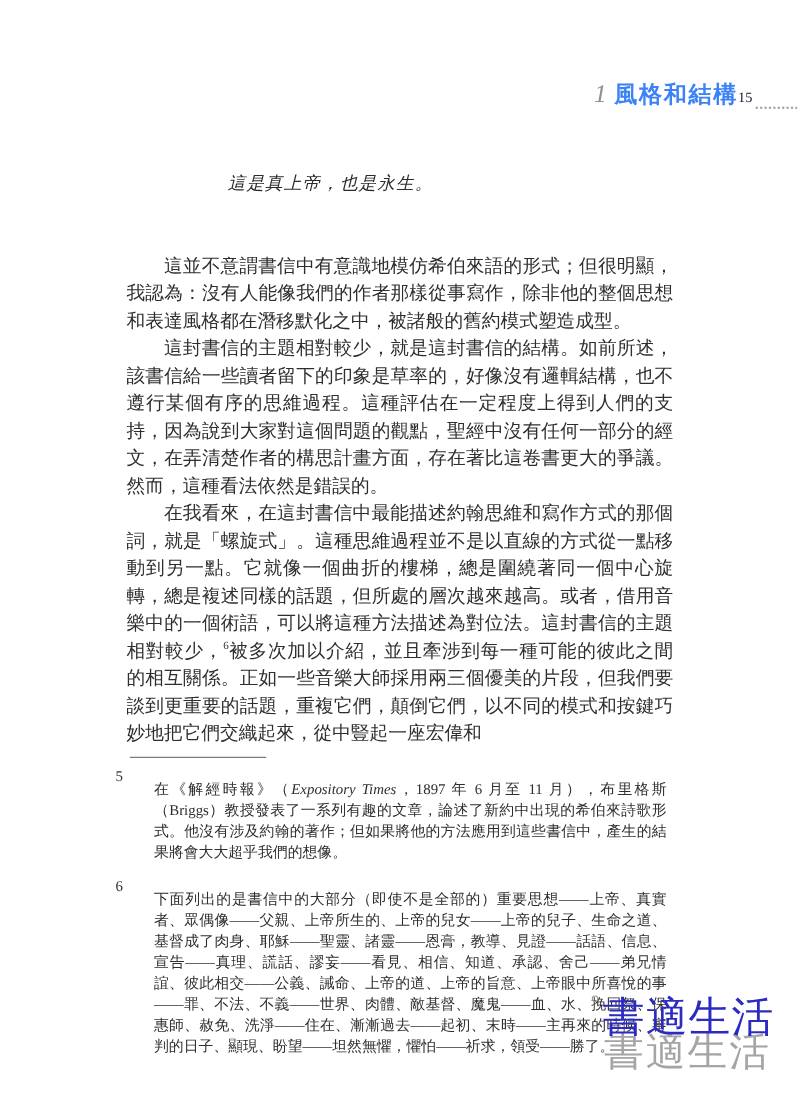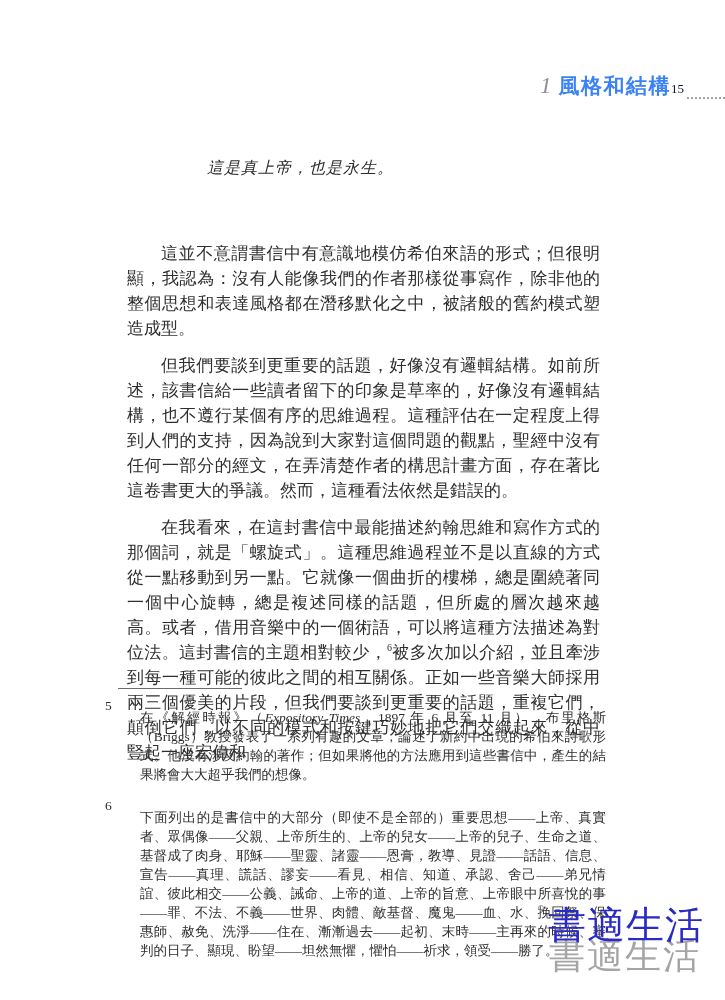--- a/index.html
+++ b/index.html
@@ -34,21 +34,21 @@
     font-size:16px;font-style:italic;line-height:31px;
     color:#2b2b2b;letter-spacing:1px;margin-left:24px;
   }
   .quote sup{font-size:10px;font-style:normal;}
   
   .body-text{
     position:absolute;left:115px;top:229px;width:497px;
     font-size:17px;line-height:25px;text-align:justify;
     color:#2e2e2e;
   }
-  .body-text p{margin:12px;text-indent:2em;}
+  .body-text p{margin:0;text-indent:2em;}
   .body-text sup{font-size:10px;line-height:0;}
   
   .fn-sep{
     position:absolute;left:118px;top:688px;width:124px;
     border-top:1px solid #6b6b6b;height:0;
   }
   .footnotes{
     position:absolute;left:105px;top:696px;width:513px;
     font-size:13.5px;line-height:19px;color:#2e2e2e;
   }
@@ -84,21 +84,21 @@
     <span class="page-num">15</span>
     <span class="dotted-leader"></span>
   </div>
 
   <div class="quote">
     <div>這是真上帝，也是永生。</div>
   </div>
 
   <div class="body-text">
     <p>這並不意謂書信中有意識地模仿希伯來語的形式；但很明顯，我認為：沒有人能像我們的作者那樣從事寫作，除非他的整個思想和表達風格都在潛移默化之中，被諸般的舊約模式塑造成型。</p>
-    <p>但我們要談到更重要的話題，好像沒有邏輯結構。如前所述，該書信給一些讀者留下的印象是草率的，好像沒有邏輯結構，也不遵行某個有序的思維過程。這種評估在一定程度上得到人們的支持，因為說到大家對這個問題的觀點，聖經中沒有任何一部分的經文，在弄清楚作者的構思計畫方面，存在著比這卷書更大的爭議。然而，這種看法依然是錯誤的。</p>
+    <p>這封書信的主題相對較少，就是這封書信的結構。如前所述，該書信給一些讀者留下的印象是草率的，好像沒有邏輯結構，也不遵行某個有序的思維過程。這種評估在一定程度上得到人們的支持，因為說到大家對這個問題的觀點，聖經中沒有任何一部分的經文，在弄清楚作者的構思計畫方面，存在著比這卷書更大的爭議。然而，這種看法依然是錯誤的。</p>
     <p><span>在我看來，在這封書信中最能描述約翰思維和寫作方式的那個詞，就是「螺旋式」。這種思維過程並不是以直線的方式從一點移動到另一點。它就像一個曲折的樓梯，總是圍繞著同一個中心旋轉，總是複述同樣的話題，但所處的層次越來越高。或者，借用音樂中的一個術語，可以將這種方法描述為對位法。這封書信的主題相對較少，</span><sup>6</sup><span>被多次加以介紹，並且牽涉到每一種可能的彼此之間的相互關係。正如一些音樂大師採用兩三個優美的片段，但我們要談到更重要的話題，重複它們，顛倒它們，以不同的模式和按鍵巧妙地把它們交織起來，從中豎起一座宏偉和</span></p>
   </div>
 
   <div class="fn-sep"></div>
 
   <div class="footnotes">
     <div class="footnote">
       <span class="fn-num">5</span>
       <p class="fn-text"><span>在《解經時報》（</span><i>Expository Times</i><span>，1897 年 6 月至 11 月），布里格斯（Briggs）教授發表了一系列有趣的文章，論述了新約中出現的希伯來詩歌形式。他沒有涉及約翰的著作；但如果將他的方法應用到這些書信中，產生的結果將會大大超乎我們的想像。</span></p>
     </div>

